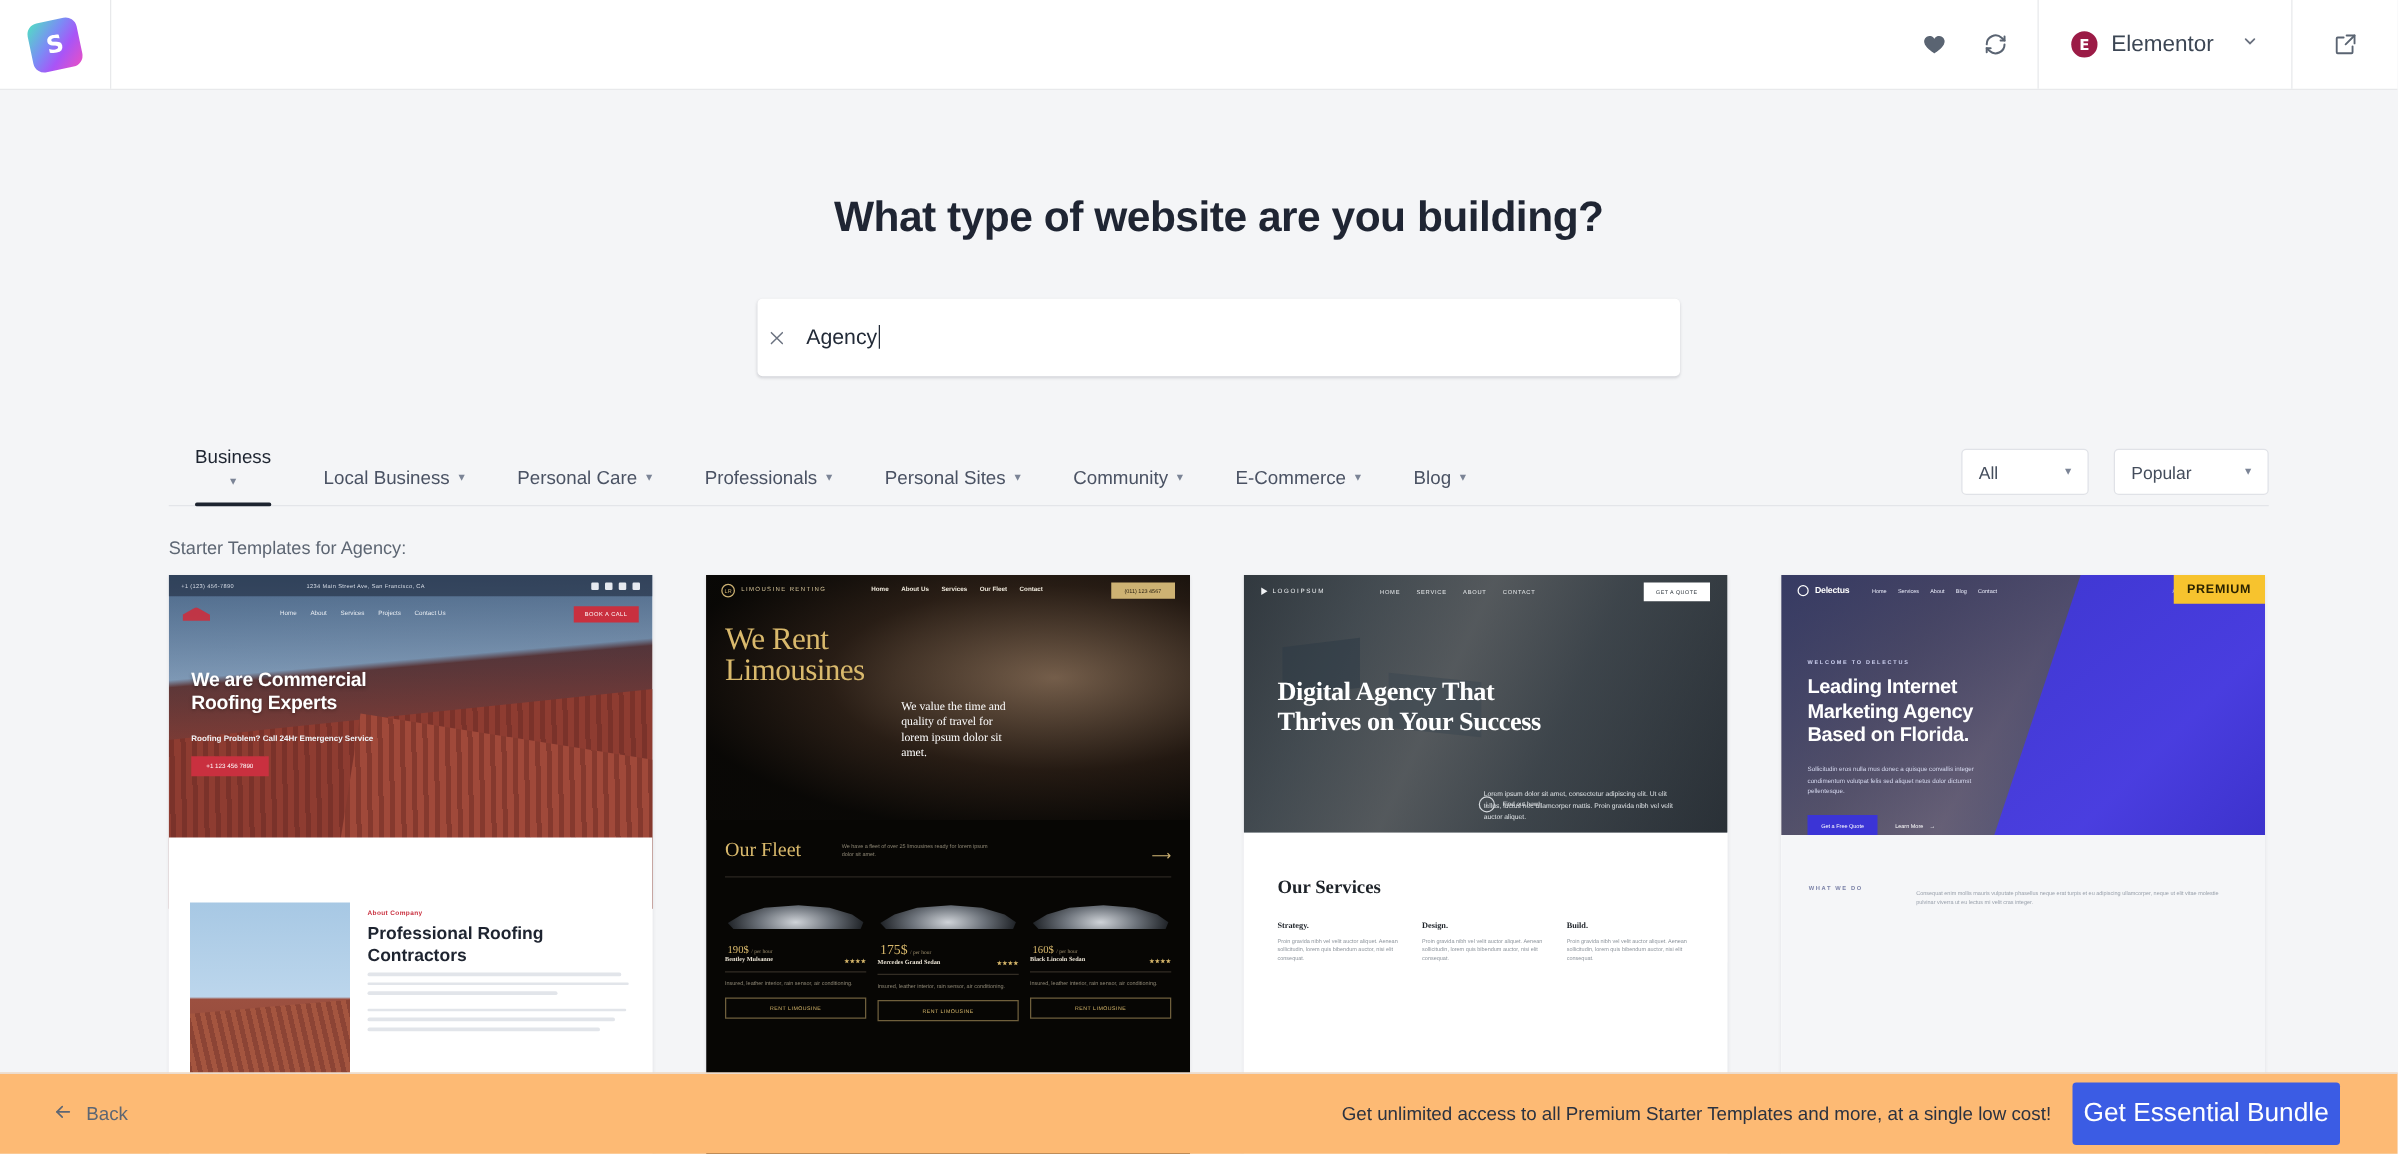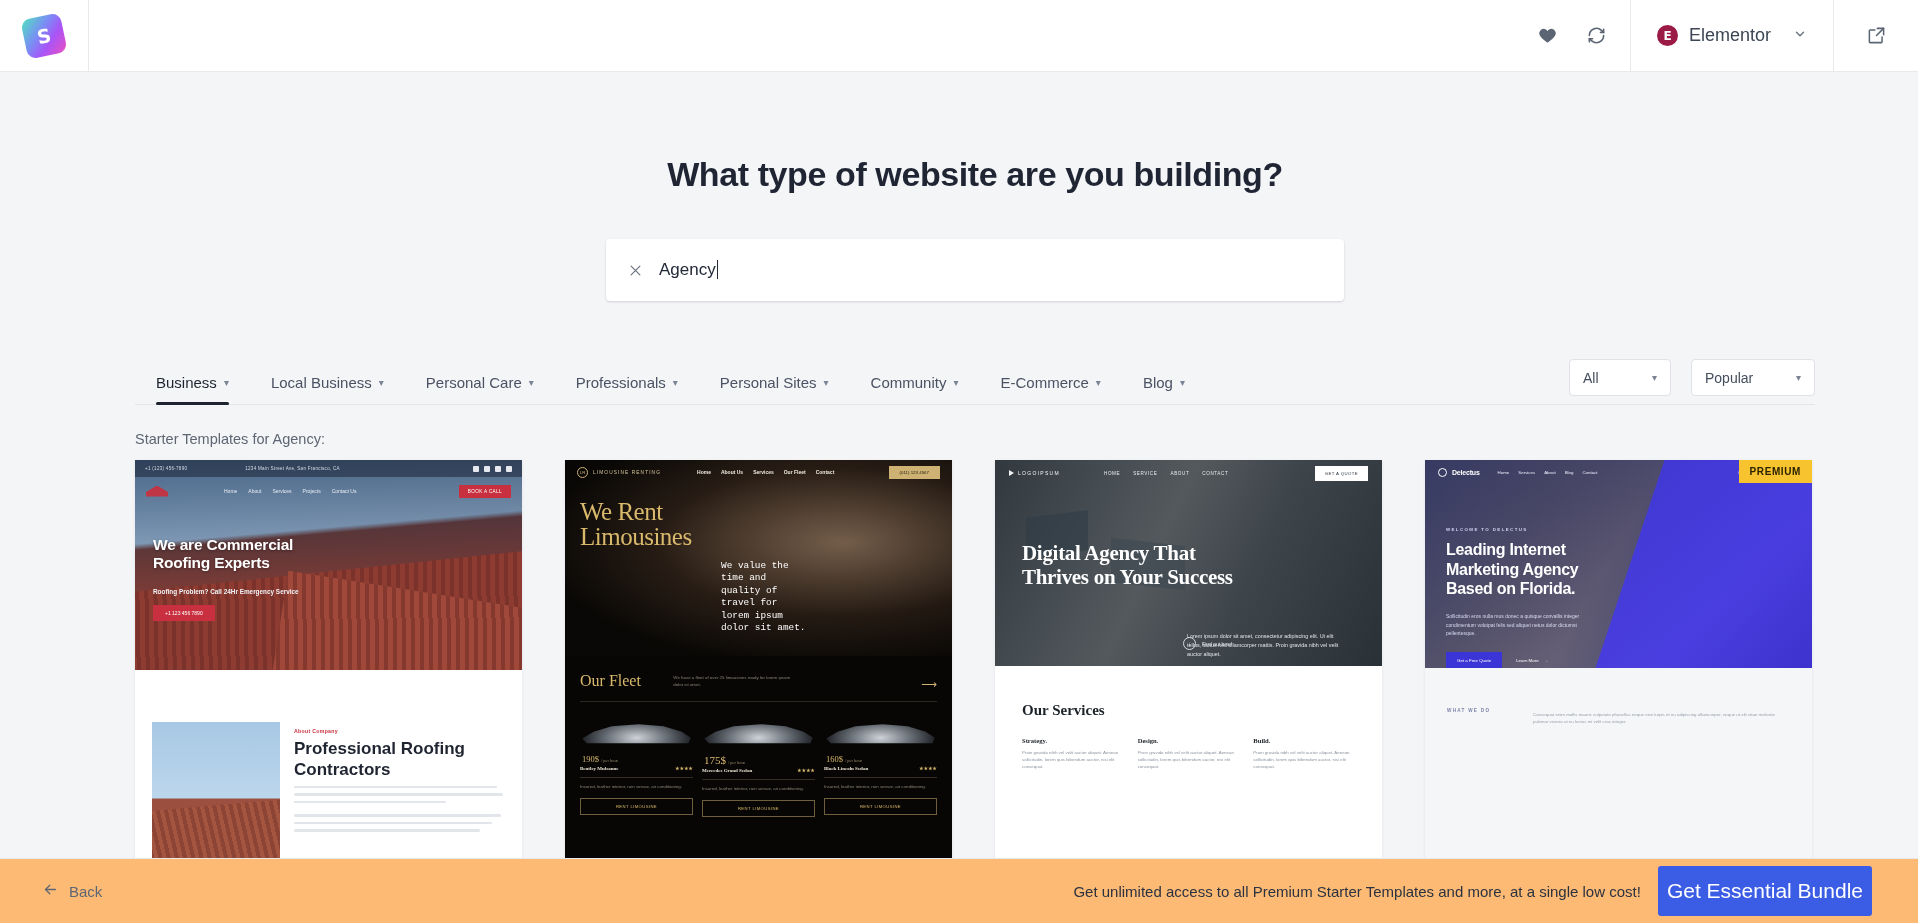--- a/index.html
+++ b/index.html
@@ -71,21 +71,21 @@
     letter-spacing: -0.4px;
     margin-top: 83px;
   }
 
   .searchwrap {
     width: 738px; margin: 45px auto 0;
   }
   .searchbox {
     height: 62px; background: #ffffff; border-radius: 4px;
     box-shadow: 0 1px 3px rgba(16,24,40,.10), 0 1px 2px rgba(16,24,40,.06);
-    display: flex; align-items: center; padding: 0 22px; gap: 16px;
+    display: flex; align-items: center; padding: 0 8px; gap: 16px;
   }
   .search-x { color: #6b7280; display: flex; }
   .search-val {
     font-size: 17px; color: #222a37; position: relative;
   }
   .caret {
     display: inline-block; width: 1px; height: 19px;
     background: #222a37; margin-left: 1px;
     vertical-align: -4px;
   }
@@ -100,21 +100,21 @@
   }
   .tabs { display: flex; align-items: flex-end; gap: 0; }
   .tab {
     display: flex; align-items: center; gap: 7px;
     font-size: 15px; color: #4a5263;
     padding: 0 21px 13px 21px;
     cursor: pointer; white-space: nowrap;
     position: relative;
   }
   .tab:first-child { padding-left: 21px; }
-  .tab.active { color: #1d2430; font-weight: 400; }
+  .tab.active { color: #1d2430; font-weight: 400; flex-direction: column; }
   .tab.active::after {
     content: ""; position: absolute; left: 21px; right: 21px; bottom: -1px;
     height: 3px; background: #1d2430; border-radius: 2px;
   }
   .chev { font-size: 10px; color: #7b8496; line-height: 1; }
 
   .filters { margin-left: auto; display: flex; gap: 20px; padding-bottom: 8px; }
   .sel {
     width: 102px; height: 37px; background: #fff;
     border: 1px solid #e0e2e7; border-radius: 4px;
@@ -193,39 +193,39 @@
   .c1-lower { position:absolute; left:0; right:0; bottom:0; top:210px; background:#fff; padding:52px 17px 0; display:flex; gap:14px; }
   .c1-photo {
     width:128px; height:180px;
     background:
       linear-gradient(180deg,#a7c8e4 0%,#bcd6ec 42%, #9c5040 43%, #8a4436 100%);
     position:relative; overflow:hidden;
   }
   .c1-photo::after{content:"";position:absolute;left:-10%;top:46%;width:130%;height:60%;background:repeating-linear-gradient(82deg,#a4553f 0 4px,#8c4435 4px 8px);transform:rotate(-5deg);}
   .c1-txt { flex:1; padding-top:6px; }
   .c1-eyebrow { font-size:5.2px; color:#c9303f; font-weight:700; letter-spacing:.3px; }
-  .c1-h2 { font-size:17px; font-weight:700; color:#1e2430; line-height:1.25; margin-top:4px; }
+  .c1-h2 { font-size:14px; font-weight:700; color:#1e2430; line-height:1.25; margin-top:4px; }
   .ln { height:2.6px; background:#e2e5ea; border-radius:2px; margin-top:5px; }
 
   
   .c2 { background:#070604; height:100%; position:relative; overflow:hidden; }
   .c2-hero {
     height:196px; position:relative; overflow:hidden;
     background:
       radial-gradient(ellipse at 72% 42%, rgba(185,150,120,.55) 0%, rgba(40,28,20,.75) 46%, rgba(8,7,5,.96) 78%),
       linear-gradient(120deg,#1a1410 0%, #2e241b 40%, #0d0a07 100%);
   }
   .c2-nav { position:absolute; top:0; left:0; right:0; height:24px; display:flex; align-items:center; padding:0 12px; z-index:4; }
   .c2-brandcirc { width:11px;height:11px;border:1px solid #cdb273;border-radius:50%;display:flex;align-items:center;justify-content:center;font-size:4.4px;color:#cdb273; }
   .c2-brandtxt { font-size:4.8px; letter-spacing:1.1px; color:#d6c59a; margin-left:5px; }
   .c2-links { display:flex; gap:10px; font-size:5px; color:#efe9dc; margin-left:36px; font-weight:700; }
   .c2-btn { margin-left:auto; background:#cdb273; color:#231a0c; font-size:4.4px; padding:4px 11px; }
   .c2-h1 { position:absolute; left:15px; top:40px; font-size:25px; line-height:.98; font-weight:400;
            font-family:"Liberation Serif", serif; color:#d9b96c; z-index:3; letter-spacing:-.5px; }
-  .c2-lead { position:absolute; left:156px; top:100px; width:86px; font-family:Liberation Mono, monospace;
+  .c2-lead { position:absolute; left:156px; top:100px; width:86px; font-family:Liberation Serif, serif;
              font-size:9.4px; line-height:1.32; color:#ffffff; z-index:4; }
   .c2-fleet { padding:16px 15px 0; }
   .c2-fleet-h { font-family:"Liberation Serif", serif; font-size:16px; color:#d9b96c; display:inline-block; }
   .c2-fleet-p { display:inline-block; margin-left:28px; width:118px; vertical-align:middle; }
   .c2-arrow { float:right; color:#cdb273; font-size:11px; margin-top:6px; }
   .c2-rule { height:1px; background:#2b2620; margin:11px 15px 0; }
   .c2-cars { display:flex; gap:9px; padding:12px 15px 0; }
   .c2-car { flex:1; }
   .car-shape {
     height:34px;

